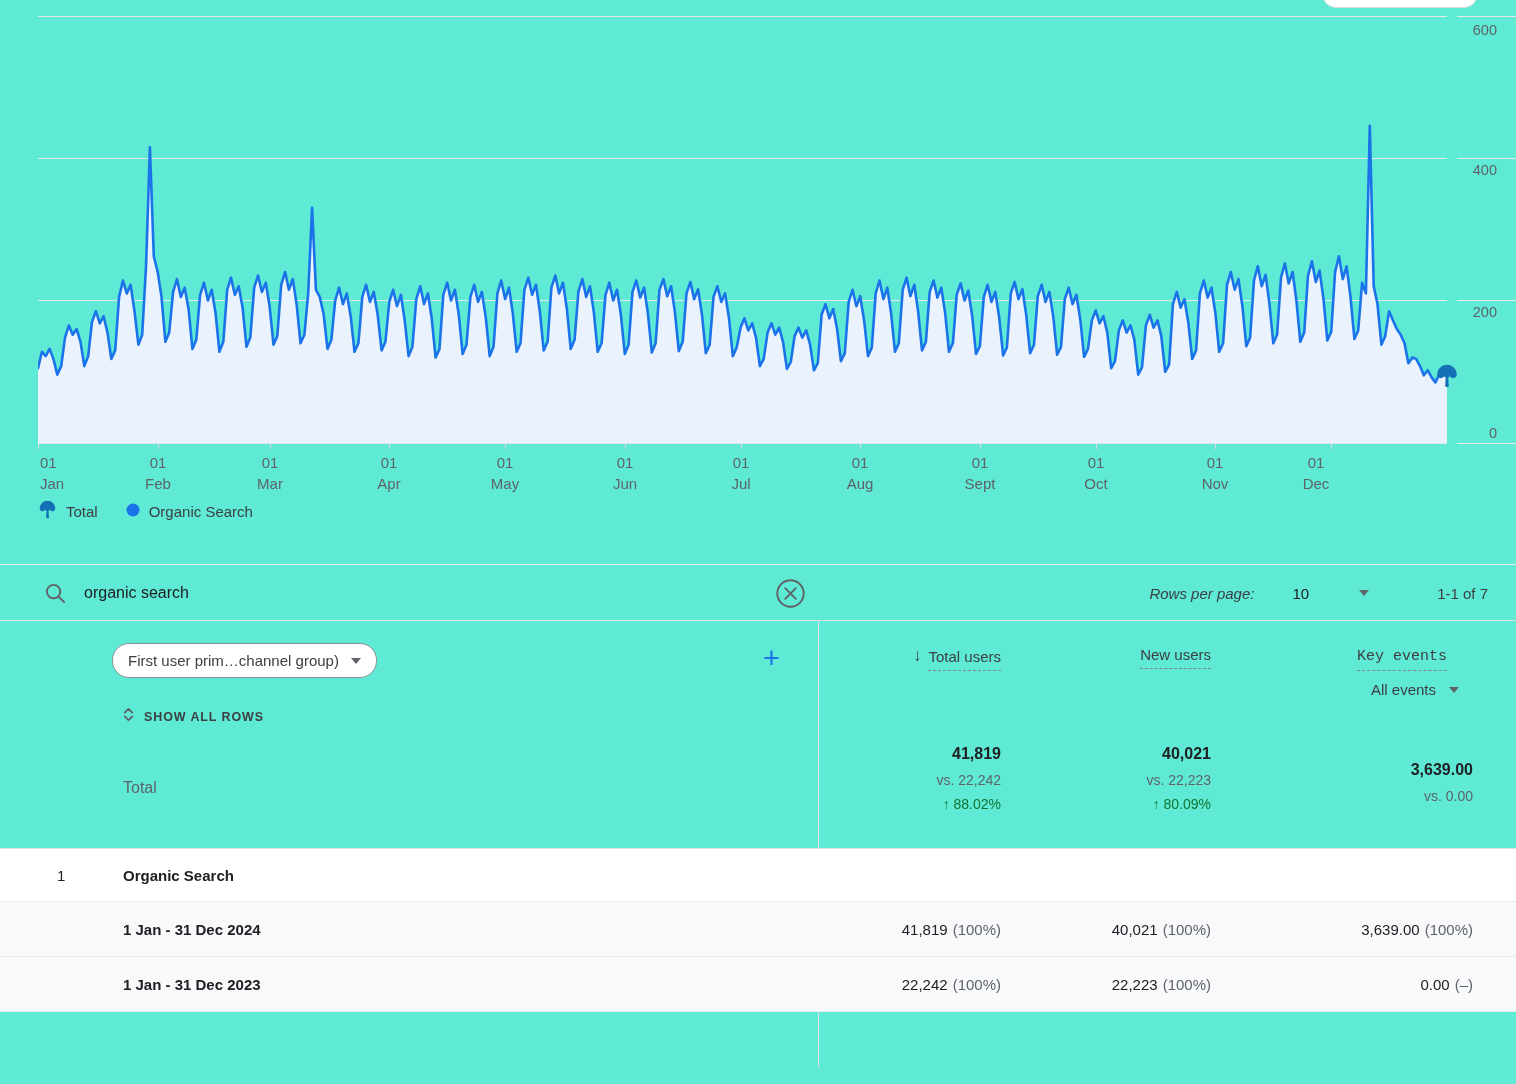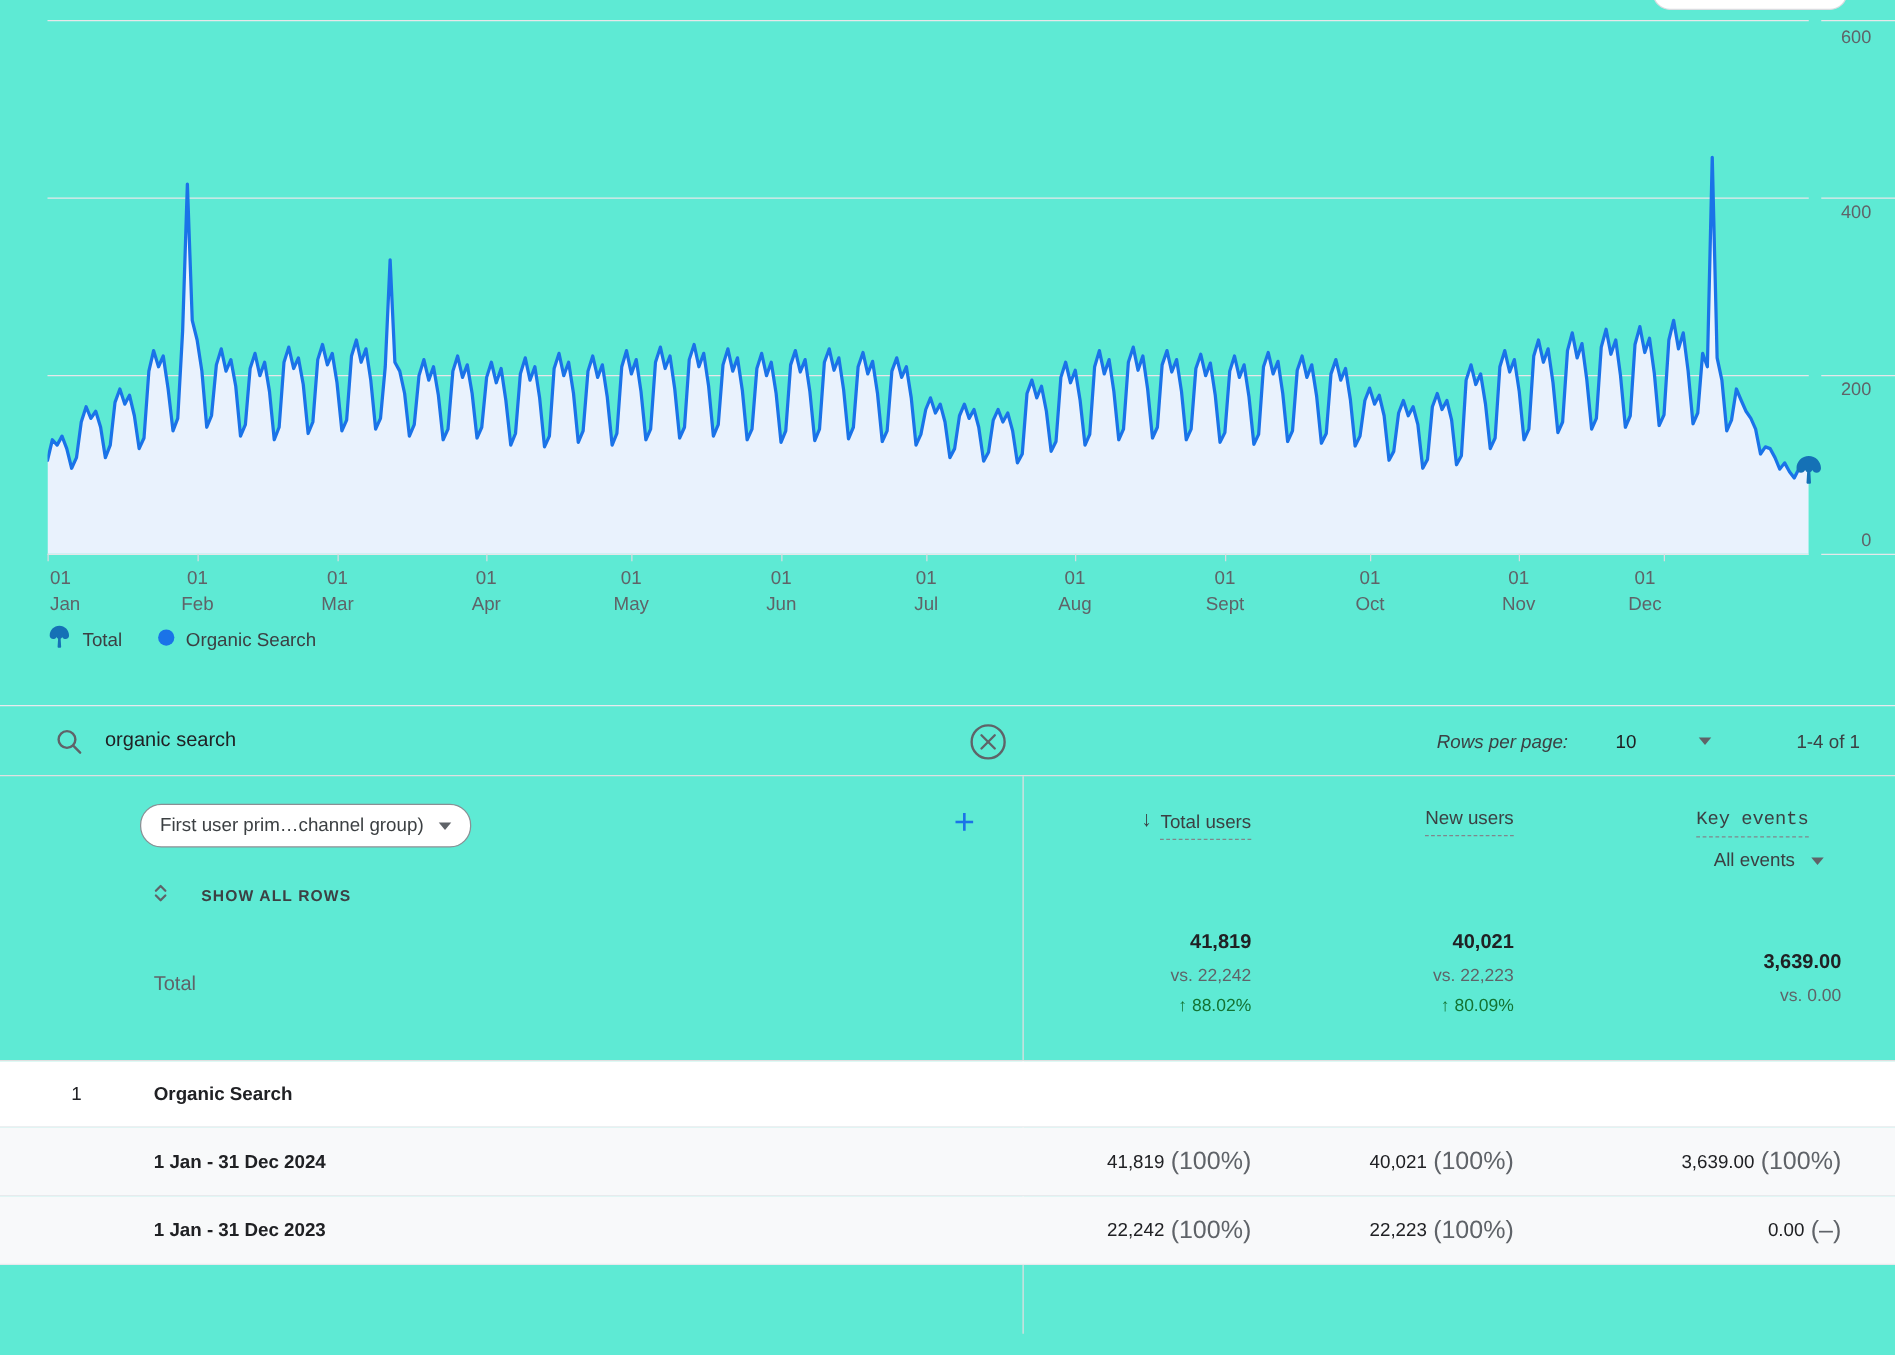--- a/index.html
+++ b/index.html
@@ -40,21 +40,21 @@
   .pager .range { font-size:15px; color:#3c4043; }
 
   .caret { width:0; height:0; border-left:5px solid transparent; border-right:5px solid transparent; border-top:6px solid #5f6368; display:inline-block; }
 
   
   .v-divider { position:absolute; left:818px; top:621px; width:1px; height:446px; background:#e0e0e0; }
   .dim-chip { position:absolute; left:112px; top:643px; height:35px; padding:0 15px; border:1px solid #8a8f94; border-radius:17px;
     display:flex; align-items:center; gap:12px; background:#fff; cursor:pointer; }
   .dim-chip .txt { font-size:15px; color:#3c4043; }
   .plus-btn { position:absolute; left:763px; top:642px; font-size:29px; font-weight:400; color:#1a73e8; cursor:pointer; line-height:32px; }
-  .show-all { position:absolute; left:120px; top:705px; display:flex; align-items:center; gap:24px; cursor:pointer; }
+  .show-all { position:absolute; left:120px; top:705px; display:flex; align-items:center; gap:7px; cursor:pointer; }
   .show-all .txt { font-size:12.5px; font-weight:bold; letter-spacing:0.9px; color:#3c4043; }
 
   .col-head { position:absolute; top:646px; text-align:right; white-space:nowrap; font-size:15px; color:#3c4043; }
   .col-head .dashed { border-bottom:1px dashed #80868b; padding-bottom:5px; }
   .col-head .sort-arrow { font-size:17px; color:#3c4043; margin-right:7px; vertical-align:1px; }
   .col-head.c1 { right:515px; }
   .col-head.c2 { right:305px; }
   .col-head.c3 { right:43px; }
   .col-head .sub { margin-top:10px; margin-right:14px; display:flex; justify-content:flex-end; align-items:center; gap:13px; }
   .col-head .sub .sub-txt { font-size:15px; color:#3c4043; }
@@ -75,21 +75,21 @@
   .trow { position:relative; width:1516px; border-bottom:1px solid #e8eaed; }
   .trow.r0 { height:53px; background:#fff; }
   .trow.sub-row { height:55px; background:#f8f9fa; }
   .trow .idx { position:absolute; left:57px; top:0; bottom:0; display:flex; align-items:center; font-size:15px; color:#202124; }
   .trow .rlabel { position:absolute; left:123px; top:0; bottom:0; display:flex; align-items:center; font-size:15px; font-weight:bold; color:#202124; }
   .trow .cell { position:absolute; top:0; bottom:0; display:flex; align-items:center; justify-content:flex-end; gap:5px; white-space:nowrap; }
   .trow .cell.c1 { right:515px; }
   .trow .cell.c2 { right:305px; }
   .trow .cell.c3 { right:43px; }
   .trow .cell .num { font-size:15px; color:#202124; }
-  .trow .cell .pct { font-size:20px; color:#5f6368;text-align:center; }
+  .trow .cell .pct { font-size:15px; color:#5f6368;text-align:center; }
 </style>
 </head>
 <body>
 
 <div id="page">
 
   <div class="top-btn-fragment"></div>
 
   <div>
     <div class="gridline" style="top:16px"></div>
@@ -211,21 +211,21 @@
       <svg width="33" height="33" viewBox="0 0 33 33" fill="none" stroke="#5f6368" stroke-width="1.9">
         <circle cx="16.5" cy="16.5" r="13.2"></circle>
         <line x1="11.2" y1="11.2" x2="21.8" y2="21.8" stroke-linecap="round"></line>
         <line x1="21.8" y1="11.2" x2="11.2" y2="21.8" stroke-linecap="round"></line>
       </svg>
     </span>
     <div class="pager">
       <span class="rpp-label">Rows per page:</span>
       <span class="rpp-value">10</span>
       <span class="caret"></span>
-      <span class="range">1-4 of 1</span>
+      <span class="range">1-1 of 7</span>
     </div>
   </div>
 
   <div class="v-divider"></div>
 
   <div class="dim-chip">
     <span class="txt">First user prim…channel group)</span>
     <span class="caret"></span>
   </div>
   <div class="plus-btn">+</div>

